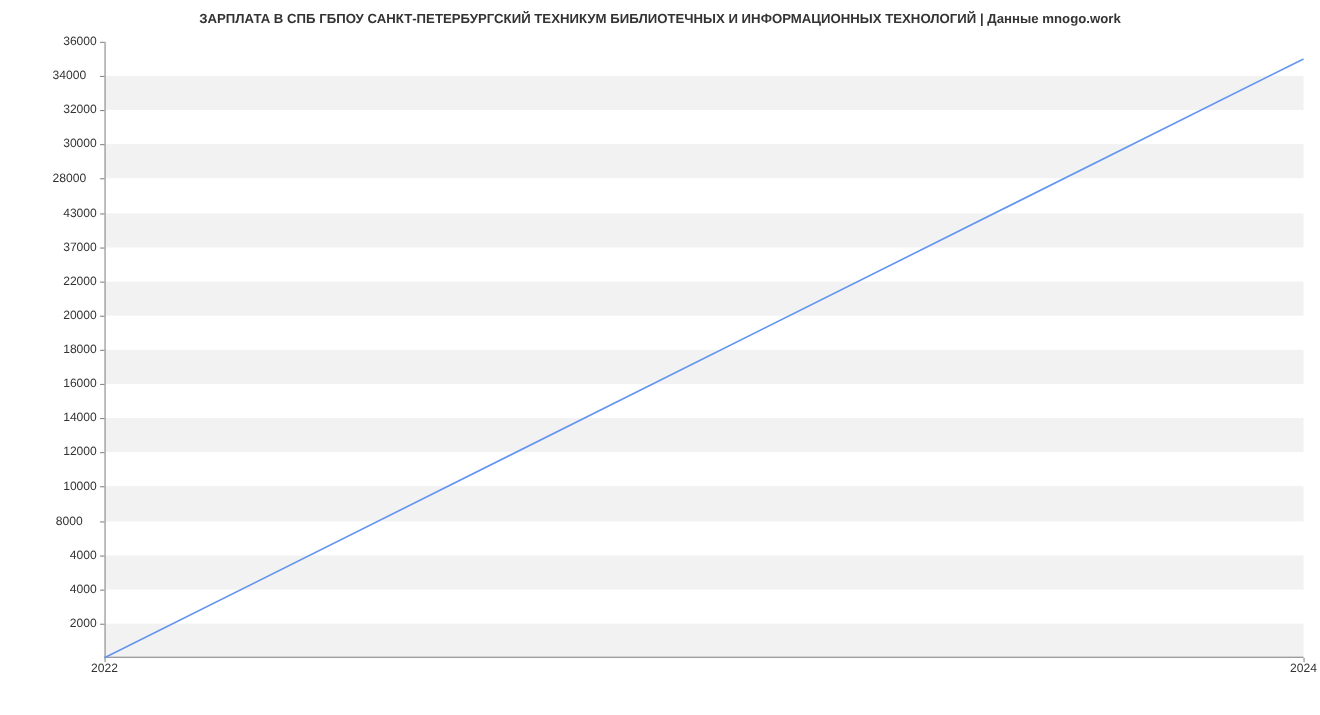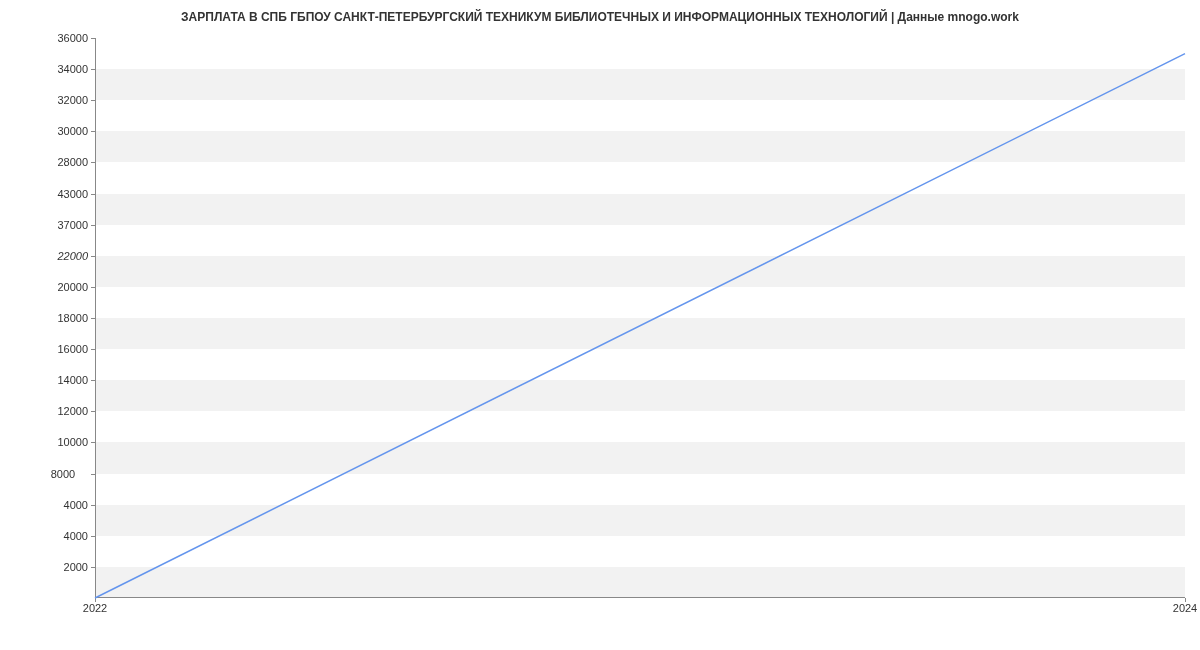--- a/index.html
+++ b/index.html
@@ -151,26 +151,26 @@
       <div class="y-tick-label" style="top: 566.889px;">2000</div>
       <div class="y-tick-label" style="top: 535.778px;">4000</div>
       <div class="y-tick-label" style="top: 504.667px;">4000</div>
       <div class="y-tick-label" style="top: 473.556px; text-align: center;">8000</div>
       <div class="y-tick-label" style="top: 442.444px;">10000</div>
       <div class="y-tick-label" style="top: 411.333px;">12000</div>
       <div class="y-tick-label" style="top: 380.222px;">14000</div>
       <div class="y-tick-label" style="top: 349.111px;">16000</div>
       <div class="y-tick-label" style="top: 318px;">18000</div>
       <div class="y-tick-label" style="top: 286.889px;">20000</div>
-      <div class="y-tick-label" style="top: 255.778px; font-style: italic;">22000</div>
+      <div class="y-tick-label" style="top: 255.778px;">22000</div>
       <div class="y-tick-label" style="top: 224.667px;">37000</div>
       <div class="y-tick-label" style="top: 193.556px;">43000</div>
-      <div class="y-tick-label" style="top: 162.444px;">28000</div>
+      <div class="y-tick-label" style="top: 162.444px; text-align: center;">28000</div>
       <div class="y-tick-label" style="top: 131.333px;">30000</div>
       <div class="y-tick-label" style="top: 100.222px;">32000</div>
-      <div class="y-tick-label" style="top: 69.1111px;">34000</div>
+      <div class="y-tick-label" style="top: 69.1111px; text-align: center;">34000</div>
       <div class="y-tick-label" style="top: 38px;">36000</div>
     </div>
   <div id="x-labels">
       <div class="x-tick-label" style="left: 95px;">2022</div>
       <div class="x-tick-label" style="left: 1185px;">2024</div>
     </div>
 </div>
 
 </body></html>

